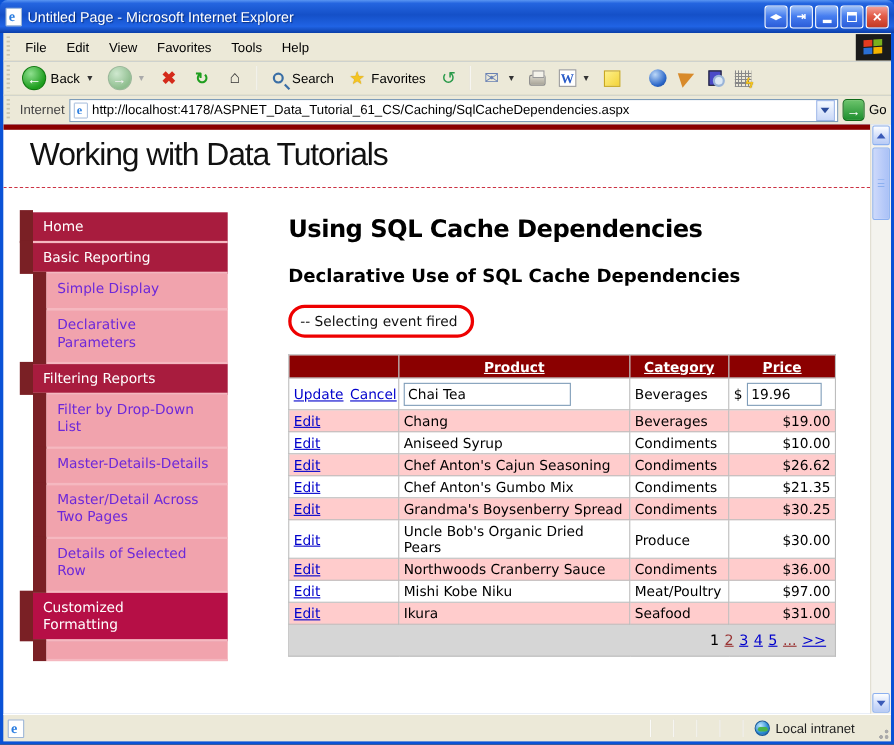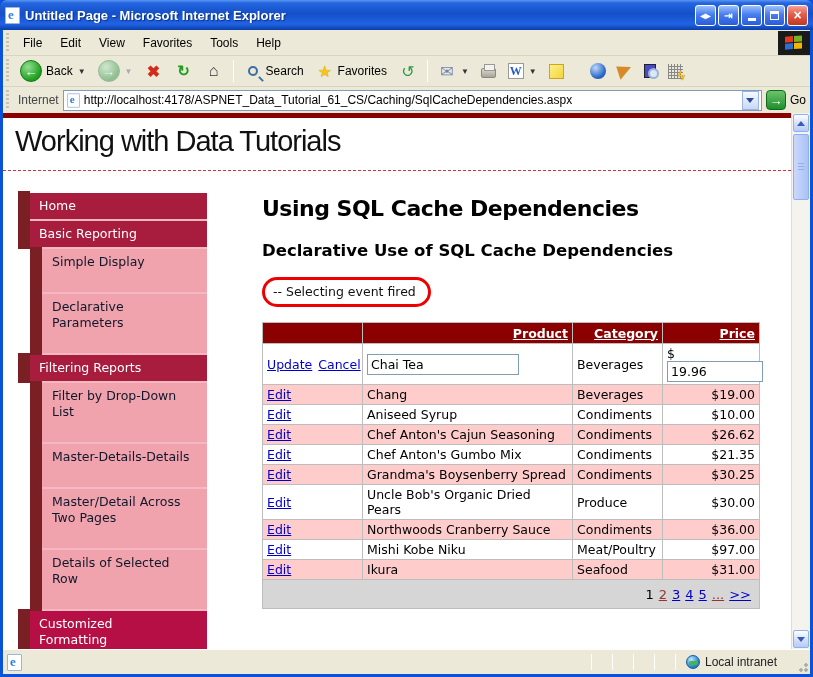--- a/index.html
+++ b/index.html
@@ -12,21 +12,21 @@
     display:flex;flex-direction:column;
     font-family:"Liberation Sans", sans-serif;
   }
 
   
   .titlebar{
     height:30px;flex:0 0 30px;display:flex;align-items:center;
     background:linear-gradient(180deg,#5a96f2 0%,#2465e0 10%,#1450c8 45%,#2063e4 80%,#0b3ea8 100%);
     border-radius:7px 7px 0 0;padding:0 5px;margin:0 -3px;
   }
-  .titlebar .title{ color:#fff;font-weight:bold;font-size:13px;text-shadow:1px 1px 1px #0a3080; margin-left:5px; flex:1; white-space:nowrap; overflow:hidden;}
+  .titlebar .title{ color:#fff;font-weight:normal;font-size:13px;text-shadow:1px 1px 1px #0a3080; margin-left:5px; flex:1; white-space:nowrap; overflow:hidden;}
   .ie-doc-icon{width:15px;height:17px;background:#fff;border:1px solid #9db6d8;border-radius:1px;position:relative;display:inline-block;flex:0 0 auto;}
   .ie-doc-icon::after{content:"e";position:absolute;left:2px;top:-1px;color:#2a7de0;font-weight:bold;font-size:13px;font-family:"Liberation Serif",serif;}
   .winbtns{display:flex;gap:2px;}
   .winbtn{
     width:21px;height:21px;border-radius:3px;border:1px solid #fff;
     background:linear-gradient(180deg,#9cc0f8 0%,#477ef0 45%,#2a5cd8 100%);
     color:#fff;display:flex;align-items:center;justify-content:center;
     font-size:10px;font-weight:bold;cursor:default;
   }
   .winbtn.close{background:linear-gradient(180deg,#f4a198 0%,#e25c48 45%,#c23822 100%);font-size:14px;}
@@ -85,56 +85,56 @@
   .addr-drop{width:17px;height:19px;background:linear-gradient(180deg,#f6faff,#c9d8f8);border:1px solid #9ab4e8;display:flex;align-items:center;justify-content:center;}
   .tri-down{width:0;height:0;border-left:4px solid transparent;border-right:4px solid transparent;border-top:5px solid #2a4a9a;}
   .go-btn{display:flex;align-items:center;gap:4px;font-size:12px;}
   .go-icon{width:20px;height:20px;border-radius:4px;background:linear-gradient(180deg,#6cc46c,#1e8e2e);border:1px solid #0f6a1a;color:#fff;font-weight:bold;display:flex;align-items:center;justify-content:center;font-size:13px;}
 
   
   .page{flex:1 1 auto;background:#fff;position:relative;overflow:hidden;font-family:"DejaVu Sans",sans-serif;}
   .page-inner{position:absolute;left:0;top:0;right:19px;bottom:0;border-top:5px solid #8b0000;overflow:hidden;}
 
   .page-header{position:relative;height:53px;border-bottom:1px dashed #cc3344;}
-  .site-title{position:absolute;left:12px;top:7px;font-family:"Liberation Sans",sans-serif;font-size:29px;color:#111;letter-spacing:-1px;}
+  .site-title{position:absolute;left:24px;top:7px;font-family:"Liberation Sans",sans-serif;font-size:29px;color:#111;letter-spacing:-1px;}
   .breadcrumb{position:absolute;right:18px;top:17px;width:262px;font-size:12.5px;font-weight:bold;color:#990000;line-height:16px;}
   .breadcrumb a{color:#990000;text-decoration:underline;cursor:pointer;}
   .breadcrumb .sep{color:#333;font-weight:bold;padding:0 2px;}
 
   
   .sidebar{position:absolute;left:15px;top:75px;width:189px;font-size:12.5px;}
   .nav-item{position:relative;line-height:16px;border-bottom:2px solid #f5b8c0;cursor:pointer;}
   .nav-item .stripe{position:absolute;width:12px;top:-2px;bottom:-2px;background:#7a2025;z-index:2;}
   .nav-section{margin-left:12px;background:#a81c3e;color:#fff;padding:5px 26px 5px 9px;}
   .nav-section .stripe{left:-12px;}
   .nav-section.hl{background:#b60f46;}
-  .nav-sub{margin-left:24px;background:#f1a3ad;color:#0f172a;padding:5px 8px 22px 10px;}
+  .nav-sub{margin-left:24px;background:#f1a3ad;color:#6d28d9;padding:5px 8px 10px 10px;}
   .nav-sub .stripe{left:-12px;}
   .nav-partial{margin-left:24px;background:#f1a3ad;height:18px;}
 
   
   .main{position:absolute;left:259px;top:78px;width:500px;}
   .h1{font-size:22px;font-weight:bold;color:#000;margin-bottom:20px;letter-spacing:-0.5px;}
   .h2{font-size:16.5px;font-weight:bold;color:#000;margin-bottom:17px;}
   .event-oval{display:inline-block;border:3px solid #ee0000;border-radius:16px;padding:4px 12px 5px 8px;font-size:12.5px;color:#111;margin-bottom:15px;}
 
   table.grid{border-collapse:collapse;width:497px;font-size:12.5px;table-layout:fixed;}
   table.grid col.c-act{width:100px;} table.grid col.c-prod{width:210px;}
   table.grid col.c-cat{width:90px;} table.grid col.c-price{width:97px;}
   table.grid th,table.grid td{border:1px solid #bdbdbd;padding:2px 4px;vertical-align:middle;}
-  table.grid thead th{background:#8b0000;color:#fff;text-align:right;height:21px;}
+  table.grid thead th{background:#8b0000;color:#fff;text-align:center;height:21px;}
   table.grid thead a{color:#fff;font-weight:bold;text-decoration:underline;cursor:pointer;}
   tr.editrow td{background:#fff;height:29px;}
   tr.alt td{background:#ffcccc;}
   tr.norm td{background:#fff;}
   td.num{text-align:right;}
   a.cmd{color:#0000cc;text-decoration:underline;cursor:pointer;margin-right:6px;}
   .cellinput{border:1px solid #7f9db9;height:21px;font-size:12.5px;font-family:"DejaVu Sans",sans-serif;padding:1px 3px;}
   .inp-prod{width:152px;}
-  .inp-price{width:96px;}
+  .inp-price{width:68px;}
   tr.pager td{background:#d6d6d6;text-align:right;height:29px;padding-right:8px;font-size:13px;}
   tr.pager a{margin-left:5px;text-decoration:underline;cursor:pointer;}
   tr.pager .cur{color:#000;margin-left:5px;}
   tr.pager a.blue{color:#0000cc;}
   tr.pager a.visited{color:#993333;}
 
   
   .scrollbar{position:absolute;right:0;top:0;bottom:0;width:19px;background:#f4f3ee;border-left:1px solid #e0ddd0;}
   .sb-btn{position:absolute;left:1px;right:1px;height:18px;border-radius:2px;border:1px solid #8cb0f0;background:linear-gradient(180deg,#fdfeff,#cfdcfa 60%,#b8cbf6);display:flex;align-items:center;justify-content:center;}
   .sb-up{top:1px;} .sb-down{bottom:1px;}

